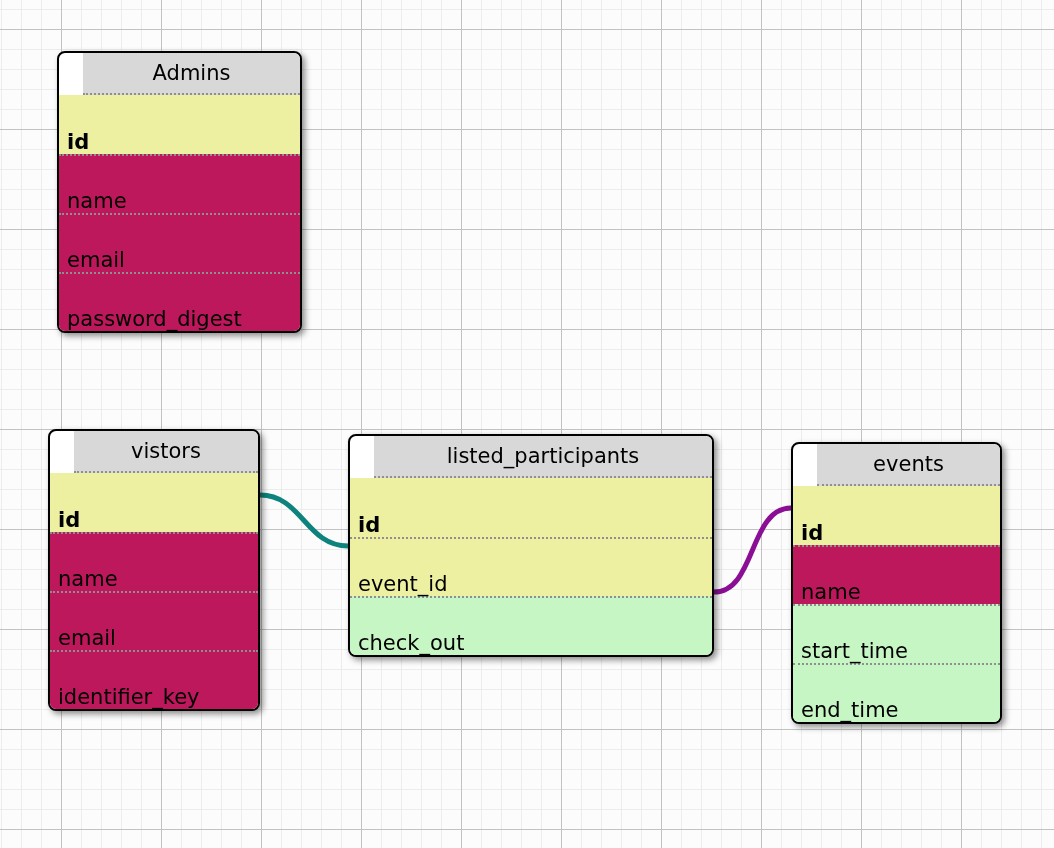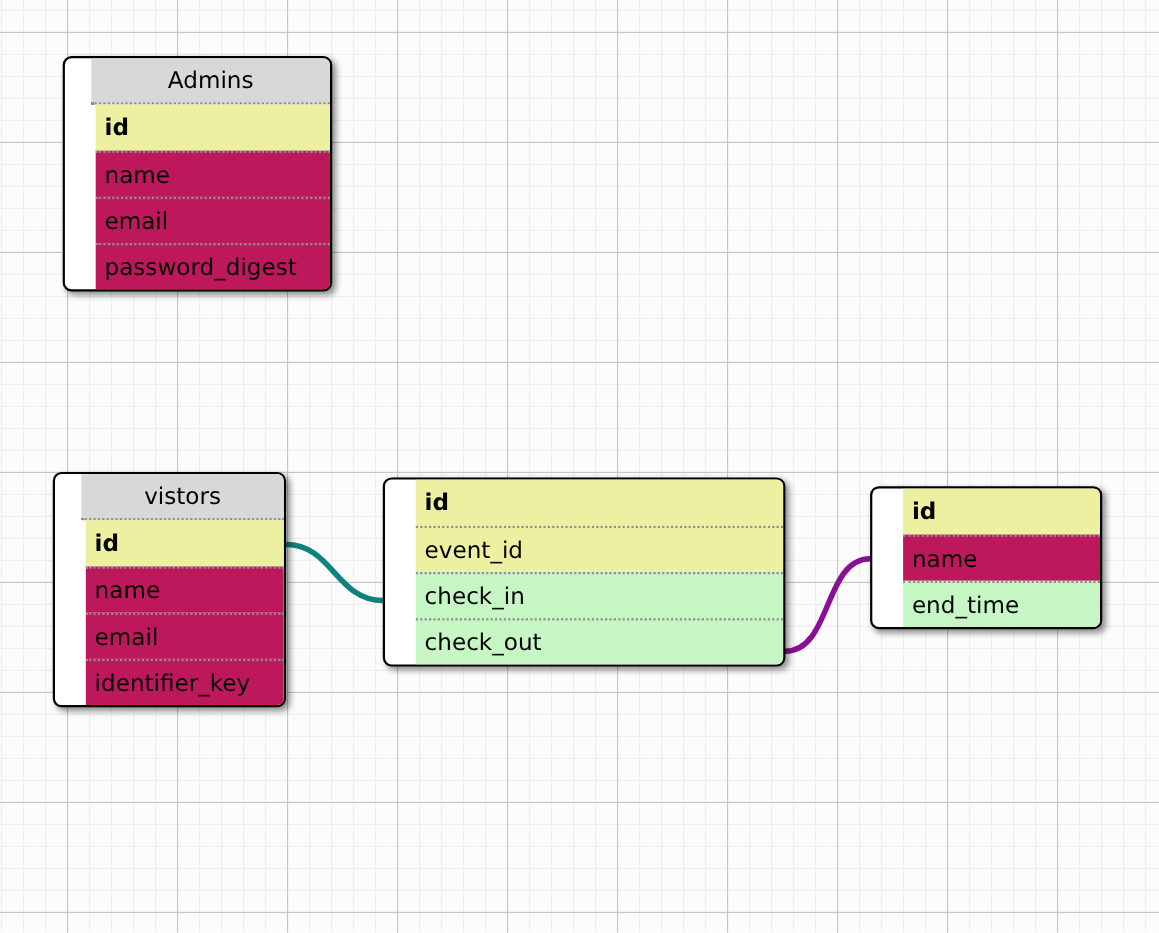--- a/index.html
+++ b/index.html
@@ -36,25 +36,24 @@
     height: 42px;
     background: #d8d8d8;
     border-bottom: 2px dotted #8f8f8f;
     display: flex;
     align-items: center;
     justify-content: center;
     margin-left: 24px;
   }
   .t-row {
     box-sizing: border-box;
-    height: 42px;
+    height: 59px;
     display: flex;
-    align-items: center;
+    align-items: flex-end;
     padding-left: 8px;
-    margin-left: 28px;
   }
   .t-row + .t-row { border-top: 2px dotted #8f8f8f; }
   .t-row.pk { background: #edf0a1; font-weight: bold; }
   .t-row.fk { background: #edf0a1; }
   .t-row.attr { background: #be185d; }
   .t-row.ts { background: #c6f6c4; }
   #rel-overlay {
     position: absolute;
     left: 0; top: 0;
     width: 1054px; height: 848px;
@@ -106,39 +105,45 @@
     </div>
     <div class="t-row attr">
       <span>email</span>
     </div>
     <div class="t-row attr">
       <span>identifier_key</span>
     </div>
   </div>
 
   <div class="db-table" style="left:348px; top:434px; width:366px;">
+    <div class="t-header">
+      <span>listed_participants</span>
+    </div>
     <div class="t-row pk">
       <span>id</span>
     </div>
     <div class="t-row fk">
       <span>event_id</span>
     </div>
     <div class="t-row ts">
-      <span>check_in</span>
-    </div>
-    <div class="t-row ts">
       <span>check_out</span>
     </div>
   </div>
 
   <div class="db-table" style="left:791px; top:442px; width:211px;">
+    <div class="t-header">
+      <span>events</span>
+    </div>
     <div class="t-row pk">
       <span>id</span>
     </div>
     <div class="t-row attr">
       <span>name</span>
+    </div>
+    <div class="t-row ts">
+      <span>start_time</span>
     </div>
     <div class="t-row ts">
       <span>end_time</span>
     </div>
   </div>
 
 </div>
 
 </body></html>

